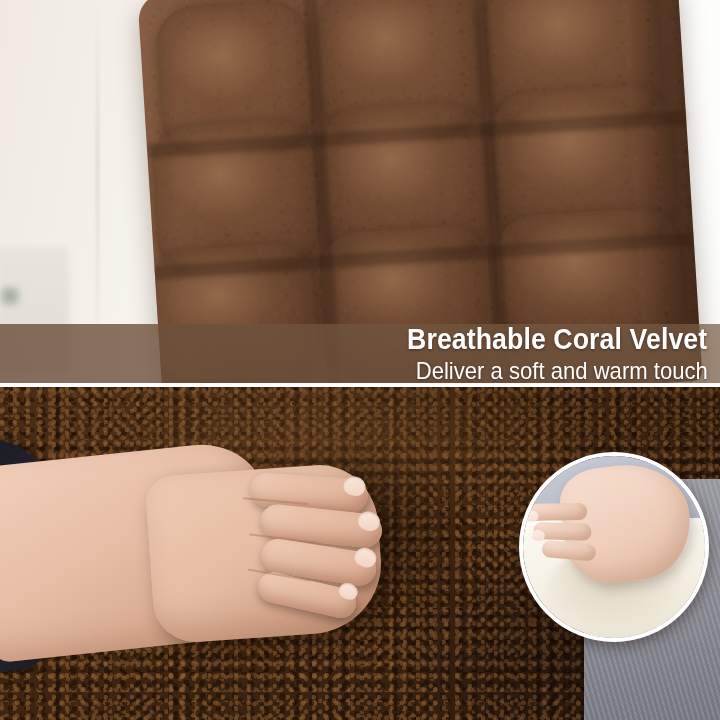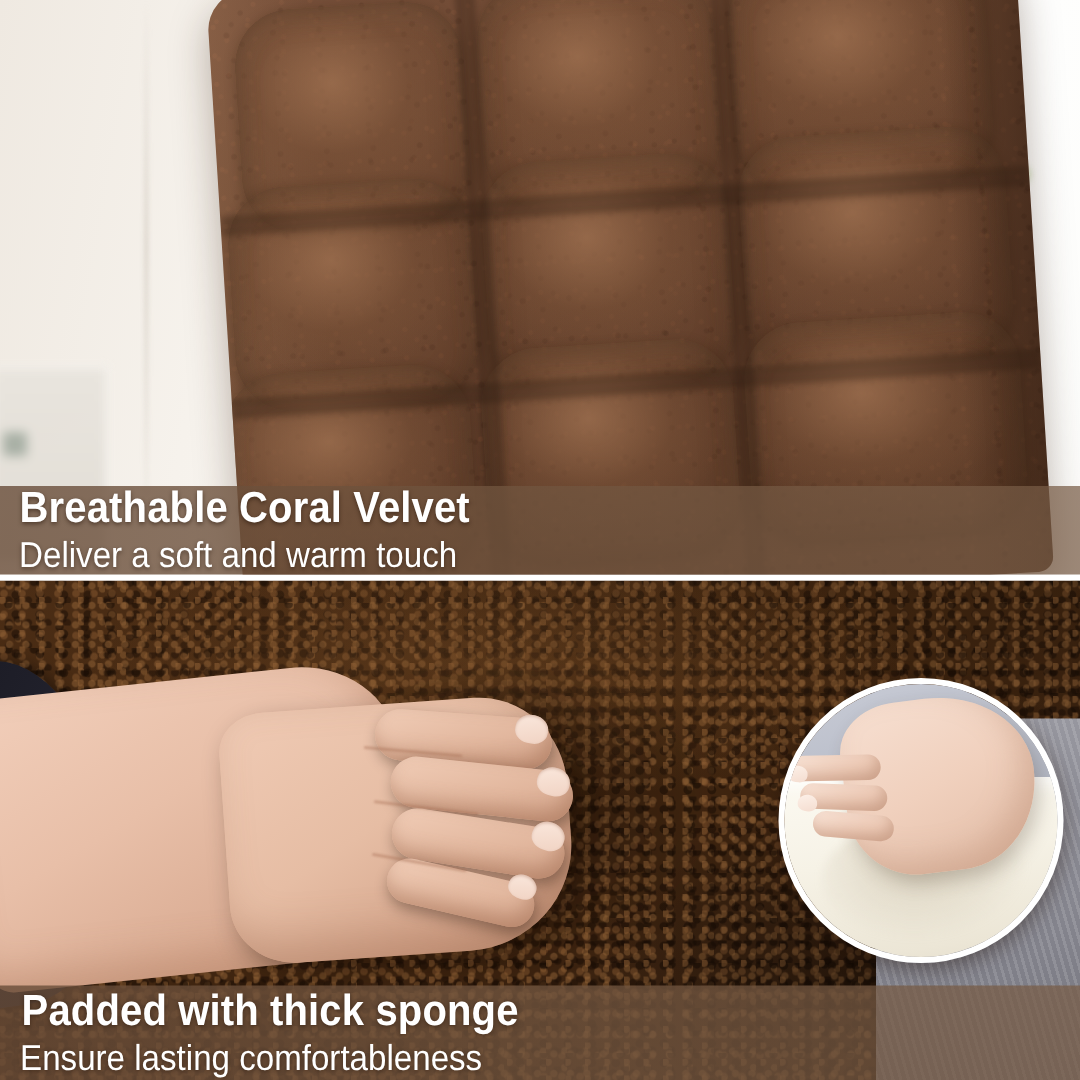--- a/index.html
+++ b/index.html
@@ -225,21 +225,21 @@
   }
   .inset-nail{
     position:absolute;width:13px;height:11px;border-radius:50% 50% 42% 42%;
     background:linear-gradient(160deg,#fdf1e9,#f4dccf);
   }
 
   
   .band{
     position:absolute;left:0;width:720px;
     z-index:10;
-    display:flex;flex-direction:column;align-items:flex-start;justify-content:center;
+    display:flex;flex-direction:column;align-items:flex-end;justify-content:center;
     color:#fff;
     text-align:center;
     background:linear-gradient(90deg, rgba(104,76,56,.80) 0%, rgba(112,84,62,.78) 45%, rgba(120,92,70,.72) 100%);
   }
   .band-top{top:324px;height:59px;}
   .band-bottom{top:657px;height:63px;}
 
   .headline{
     font-family:"Liberation Sans", sans-serif;
     font-weight:bold;
@@ -350,18 +350,14 @@
     <div class="inset-dent"></div>
     <div class="inset-hand">
       <div class="inset-finger" style="left:-34px;top:30px;width:60px;transform:rotate(6deg);"></div>
       <div class="inset-finger" style="left:-30px;top:50px;width:58px;transform:rotate(9deg);"></div>
       <div class="inset-finger" style="left:-24px;top:70px;width:54px;transform:rotate(12deg);"></div>
       <div class="inset-nail" style="left:-36px;top:34px;transform:rotate(12deg);"></div>
       <div class="inset-nail" style="left:-32px;top:54px;transform:rotate(14deg);"></div>
     </div>
   </div>
 
-  <div class="band band-bottom">
-    <div class="headline">Padded with thick sponge</div>
-    <div class="subline">Ensure lasting comfortableness</div>
-  </div>
 
 </div>
 
 </body></html>

